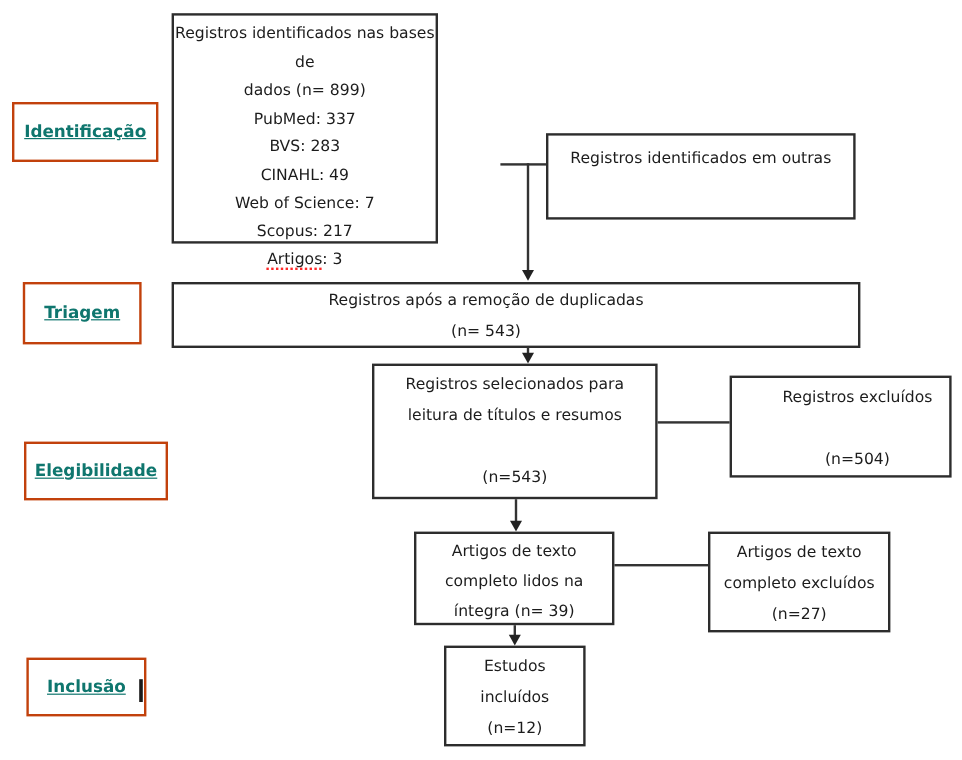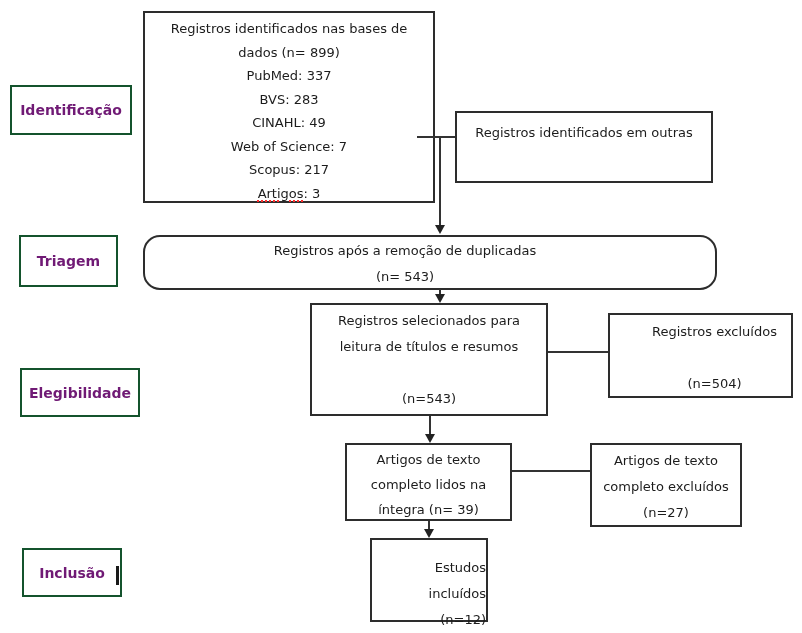--- a/index.html
+++ b/index.html
@@ -15,46 +15,47 @@
     position:absolute;
     border:2px solid #2d2d2d;
     background:#ffffff;
     box-sizing:border-box;
     text-align:center;
     font-size:13px;
     line-height:25px;
   }
   .stage{
     position:absolute;
-    border:2px solid #14532d;
+    border:2px solid #c2410c;
     background:#ffffff;
     box-sizing:border-box;
     display:flex;align-items:center;justify-content:center;
     font-weight:bold;
     font-size:14px;
-    color:#701a75;
+    color:#0f766e;
+    text-decoration:underline;
   }
   .hline,.vline{position:absolute;background:#333333;}
   .hline{height:2px;}
   .vline{width:2px;}
   .arrowhead{
     position:absolute;
     width:0;height:0;
     border-left:5px solid transparent;
     border-right:5px solid transparent;
     border-top:9px solid #222222;
   }
   .db-box{line-height:23.5px;padding-top:4px;}
-  .dup-box{line-height:26px;padding-top:1px;padding-right:50px;border-radius:17px;}
+  .dup-box{line-height:26px;padding-top:1px;padding-right:50px;}
   .other-box{line-height:25px;padding-top:7px;}
   .sel-box{line-height:26px;padding-top:3px;}
   .exc-box{line-height:26px;padding-top:4px;}
   .ft-box{line-height:25px;padding-top:2px;}
   .ftx-box{line-height:26px;padding-top:3px;}
-  .inc-box{line-height:26px;padding-top:15px;text-align:right;}
+  .inc-box{line-height:26px;padding-top:3px;}
   .squiggle{
     text-decoration-line:underline;
     text-decoration-style:dotted;
     text-decoration-color:#ff2a2a;
     text-decoration-thickness:2px;
     text-underline-offset:3px;
   }
   .cursor-artifact{
     position:absolute;
     width:3px;height:19px;
@@ -69,21 +70,21 @@
   <div class="stage" style="left:10px;top:85px;width:122px;height:50px;">Identificação</div>
 
   <div class="stage" style="left:19px;top:235px;width:99px;height:52px;">Triagem</div>
 
   <div class="stage" style="left:20px;top:368px;width:120px;height:49px;">Elegibilidade</div>
 
   <div class="stage" style="left:22px;top:548px;width:100px;height:49px;">Inclusão</div>
 
   <div class="cursor-artifact" style="left:116px;top:566px;"></div>
 
-  <div class="box db-box" style="left:143px;top:11px;width:292px;height:192px;">
+  <div class="box db-box" style="left:143px;top:11px;width:222px;height:192px;">
     <div>Registros identificados nas bases de</div>
     <div>dados (n= 899)</div>
     <div>PubMed: 337</div>
     <div>BVS: 283</div>
     <div>CINAHL: 49</div>
     <div>Web of Science: 7</div>
     <div>Scopus: 217</div>
     <div><span class="squiggle">Artigos</span><span>: 3</span></div>
   </div>
 

